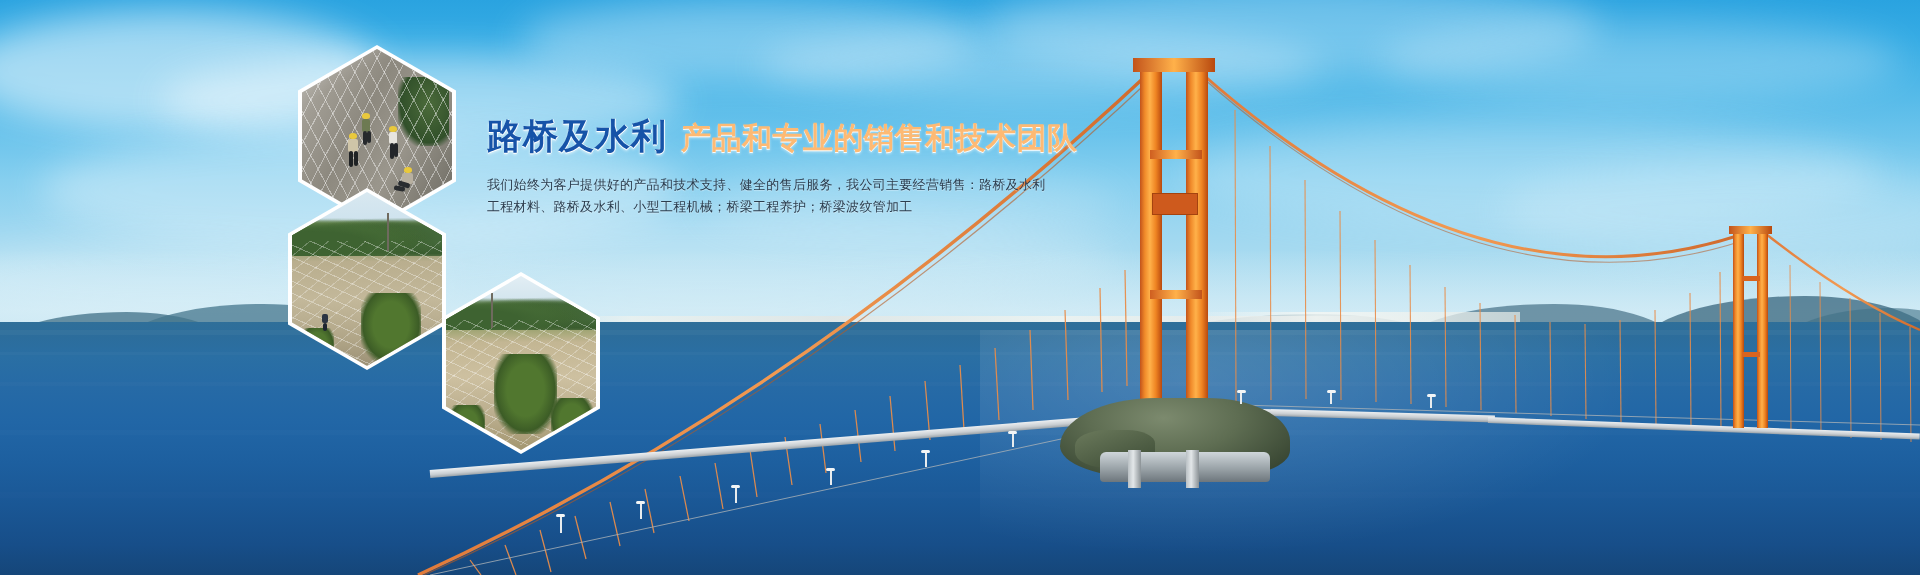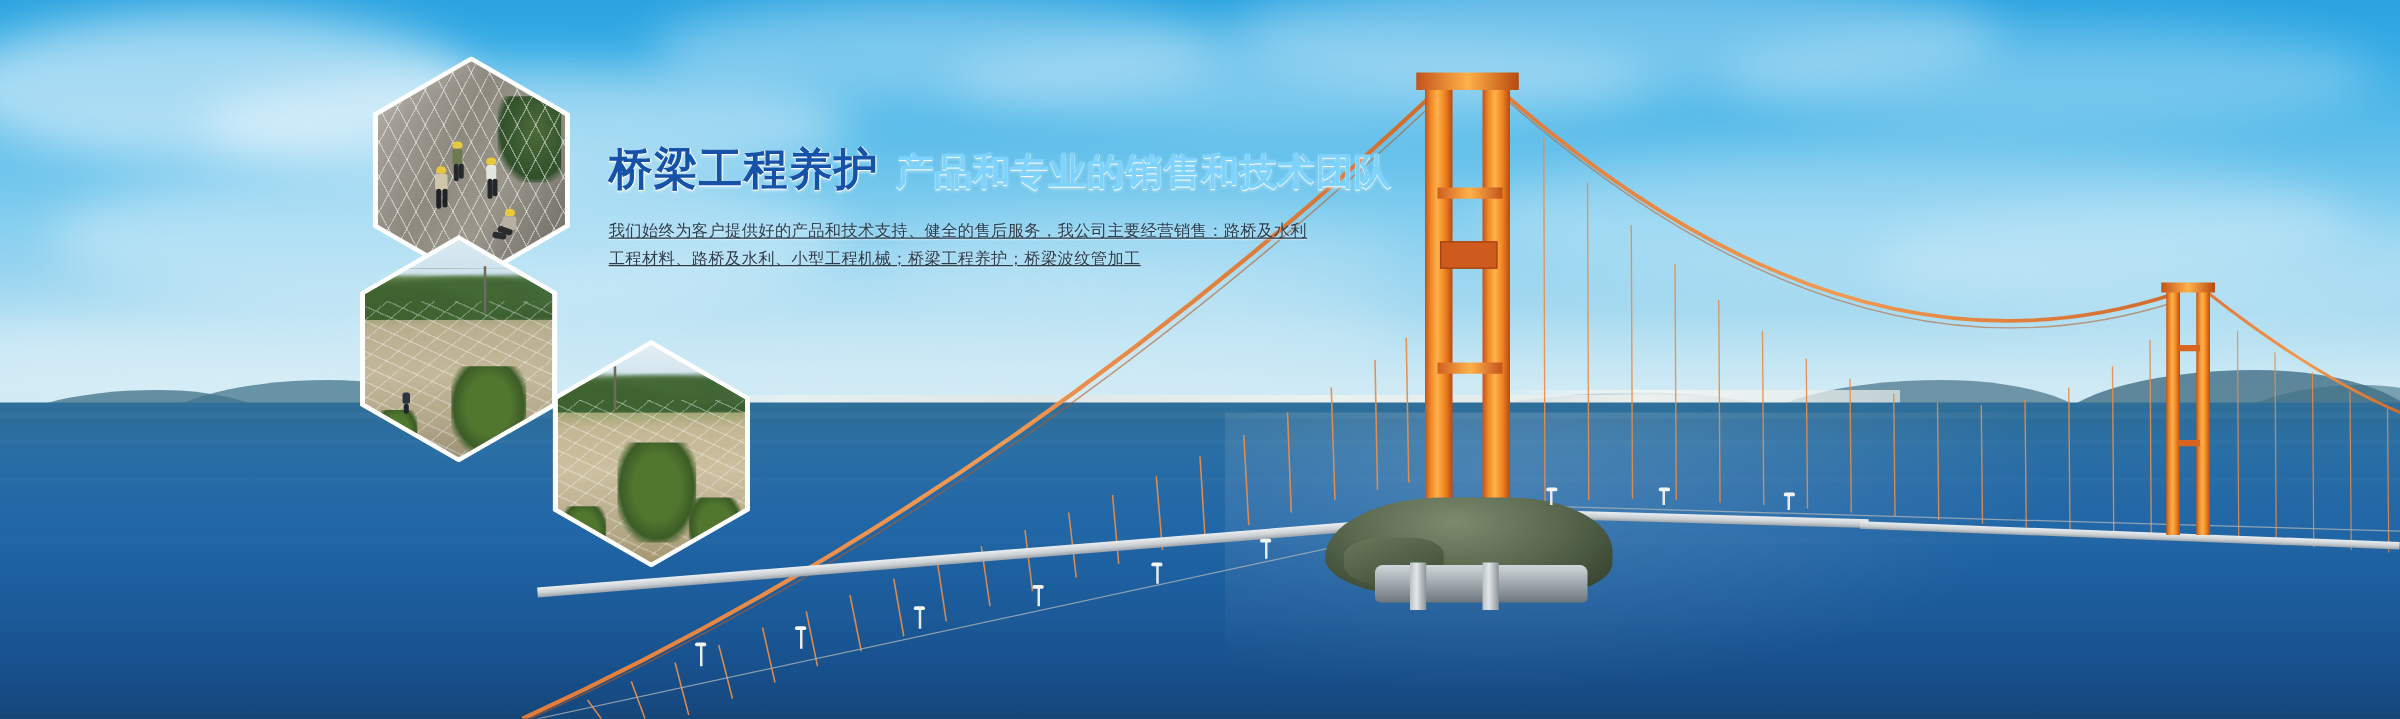--- a/index.html
+++ b/index.html
@@ -274,21 +274,21 @@
     font-size:35px; font-weight:bold; letter-spacing:1px;
     color:#1653a8;
     text-shadow:
       0 1px 0 #ffffff,
       1px 0 0 rgba(255,255,255,.85),
       0 2px 3px rgba(255,255,255,.65);
     vertical-align:baseline;
   }
   .h-dark {
     font-size:30px; font-weight:bold; letter-spacing:0.5px;
-    color:#7dd3fc;
+    color:#fdba74;
     margin-left:14px;
     text-shadow:
       0 1px 0 rgba(255,255,255,.9),
       0 2px 3px rgba(255,255,255,.5);
     vertical-align:baseline;
   }
 
   .subline {
     margin-top:20px;
     display:flex; align-items:center;
@@ -301,21 +301,20 @@
     font-size:22px; color:#31414f; letter-spacing:1px;
     text-shadow:0 1px 1px rgba(255,255,255,.55);
   }
 
   .body { margin-top:21px; }
   .body p {
     font-size:13px; line-height:22px; color:#2c3d4e;
     letter-spacing:0.3px;
     text-shadow:0 1px 1px rgba(255,255,255,.4);
     white-space:nowrap;
-    text-decoration:underline;
   }
 </style>
 </head>
 <body>
 
 <div id="banner">
 
   <div class="bgphoto">
 
     <div class="sky"></div>
@@ -537,21 +536,21 @@
           <div class="bush" style="left:70%; top:70%; width:28%; height:28%;"></div>
           <div class="bush" style="left:2%;  top:74%; width:24%; height:24%;"></div>
         </div>
       </div>
     </div>
   </div>
 
   <div class="textblock">
 
     <div class="headline">
-      <span class="h-blue">桥梁工程养护</span><span class="h-dark">产品和专业的销售和技术团队</span>
+      <span class="h-blue">路桥及水利</span><span class="h-dark">产品和专业的销售和技术团队</span>
     </div>
 
 
     <div class="body">
       <p>我们始终为客户提供好的产品和技术支持、健全的售后服务，我公司主要经营销售：路桥及水利</p>
       <p>工程材料、路桥及水利、小型工程机械；桥梁工程养护；桥梁波纹管加工</p>
     </div>
   </div>
 
 </div>

